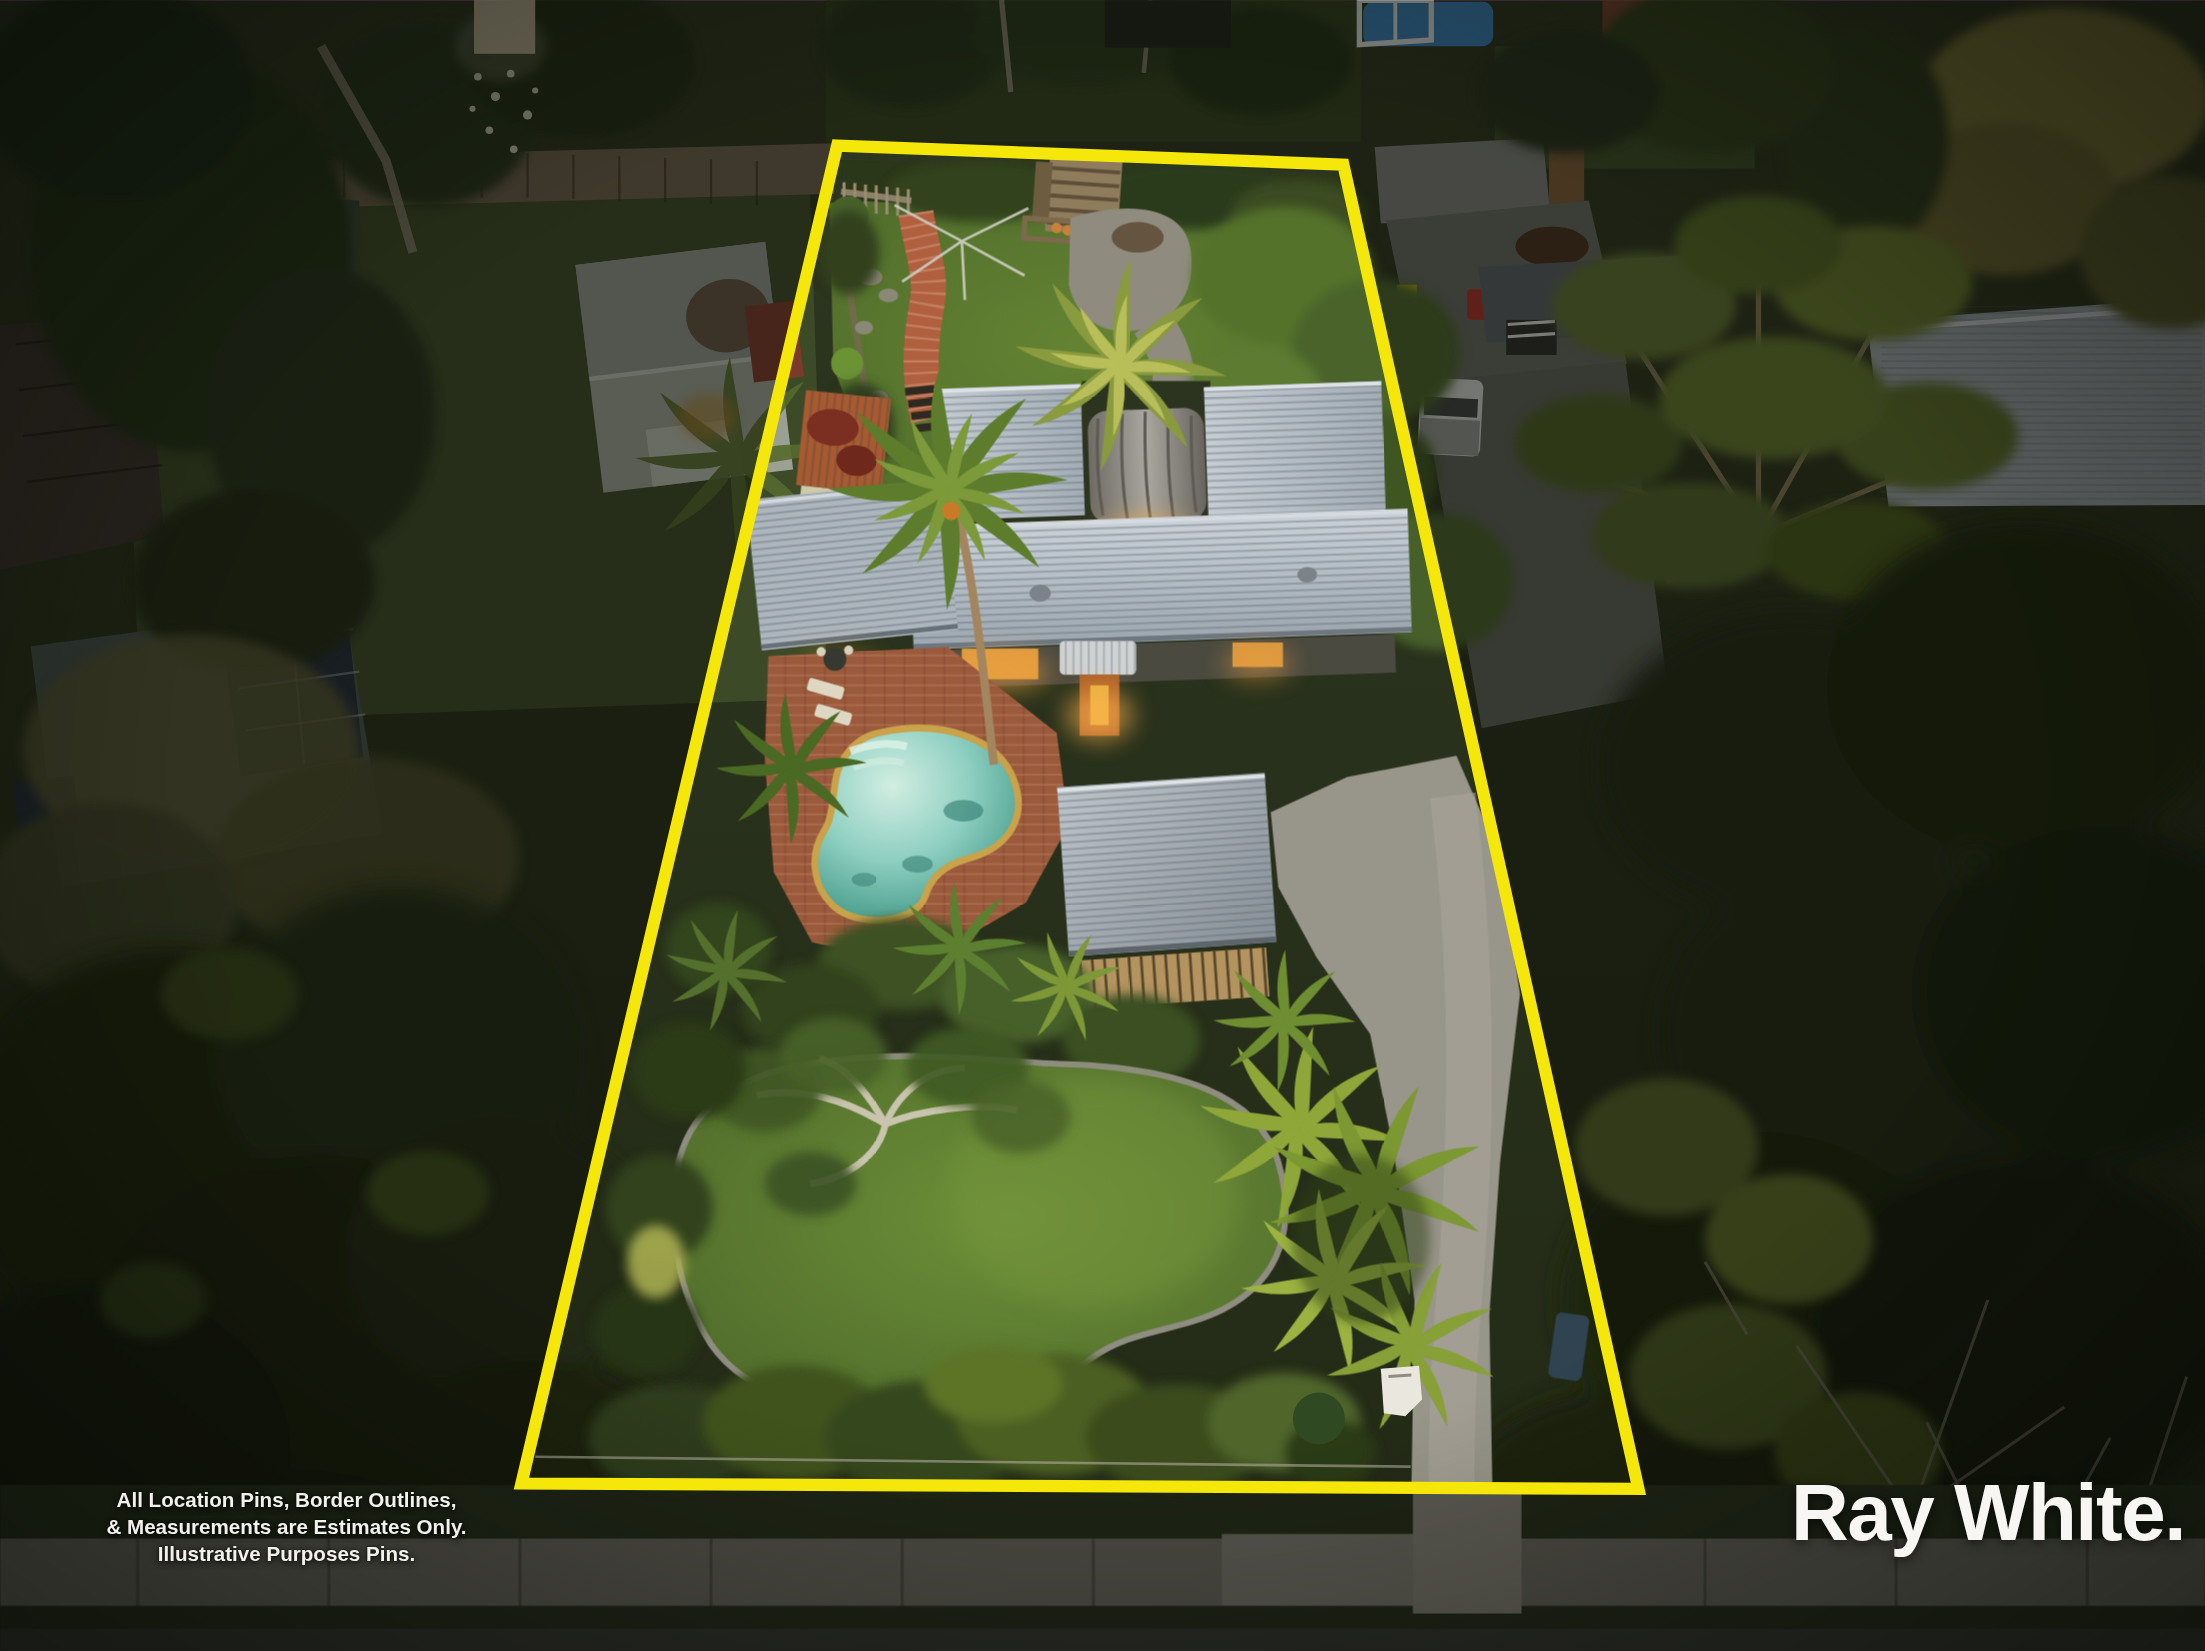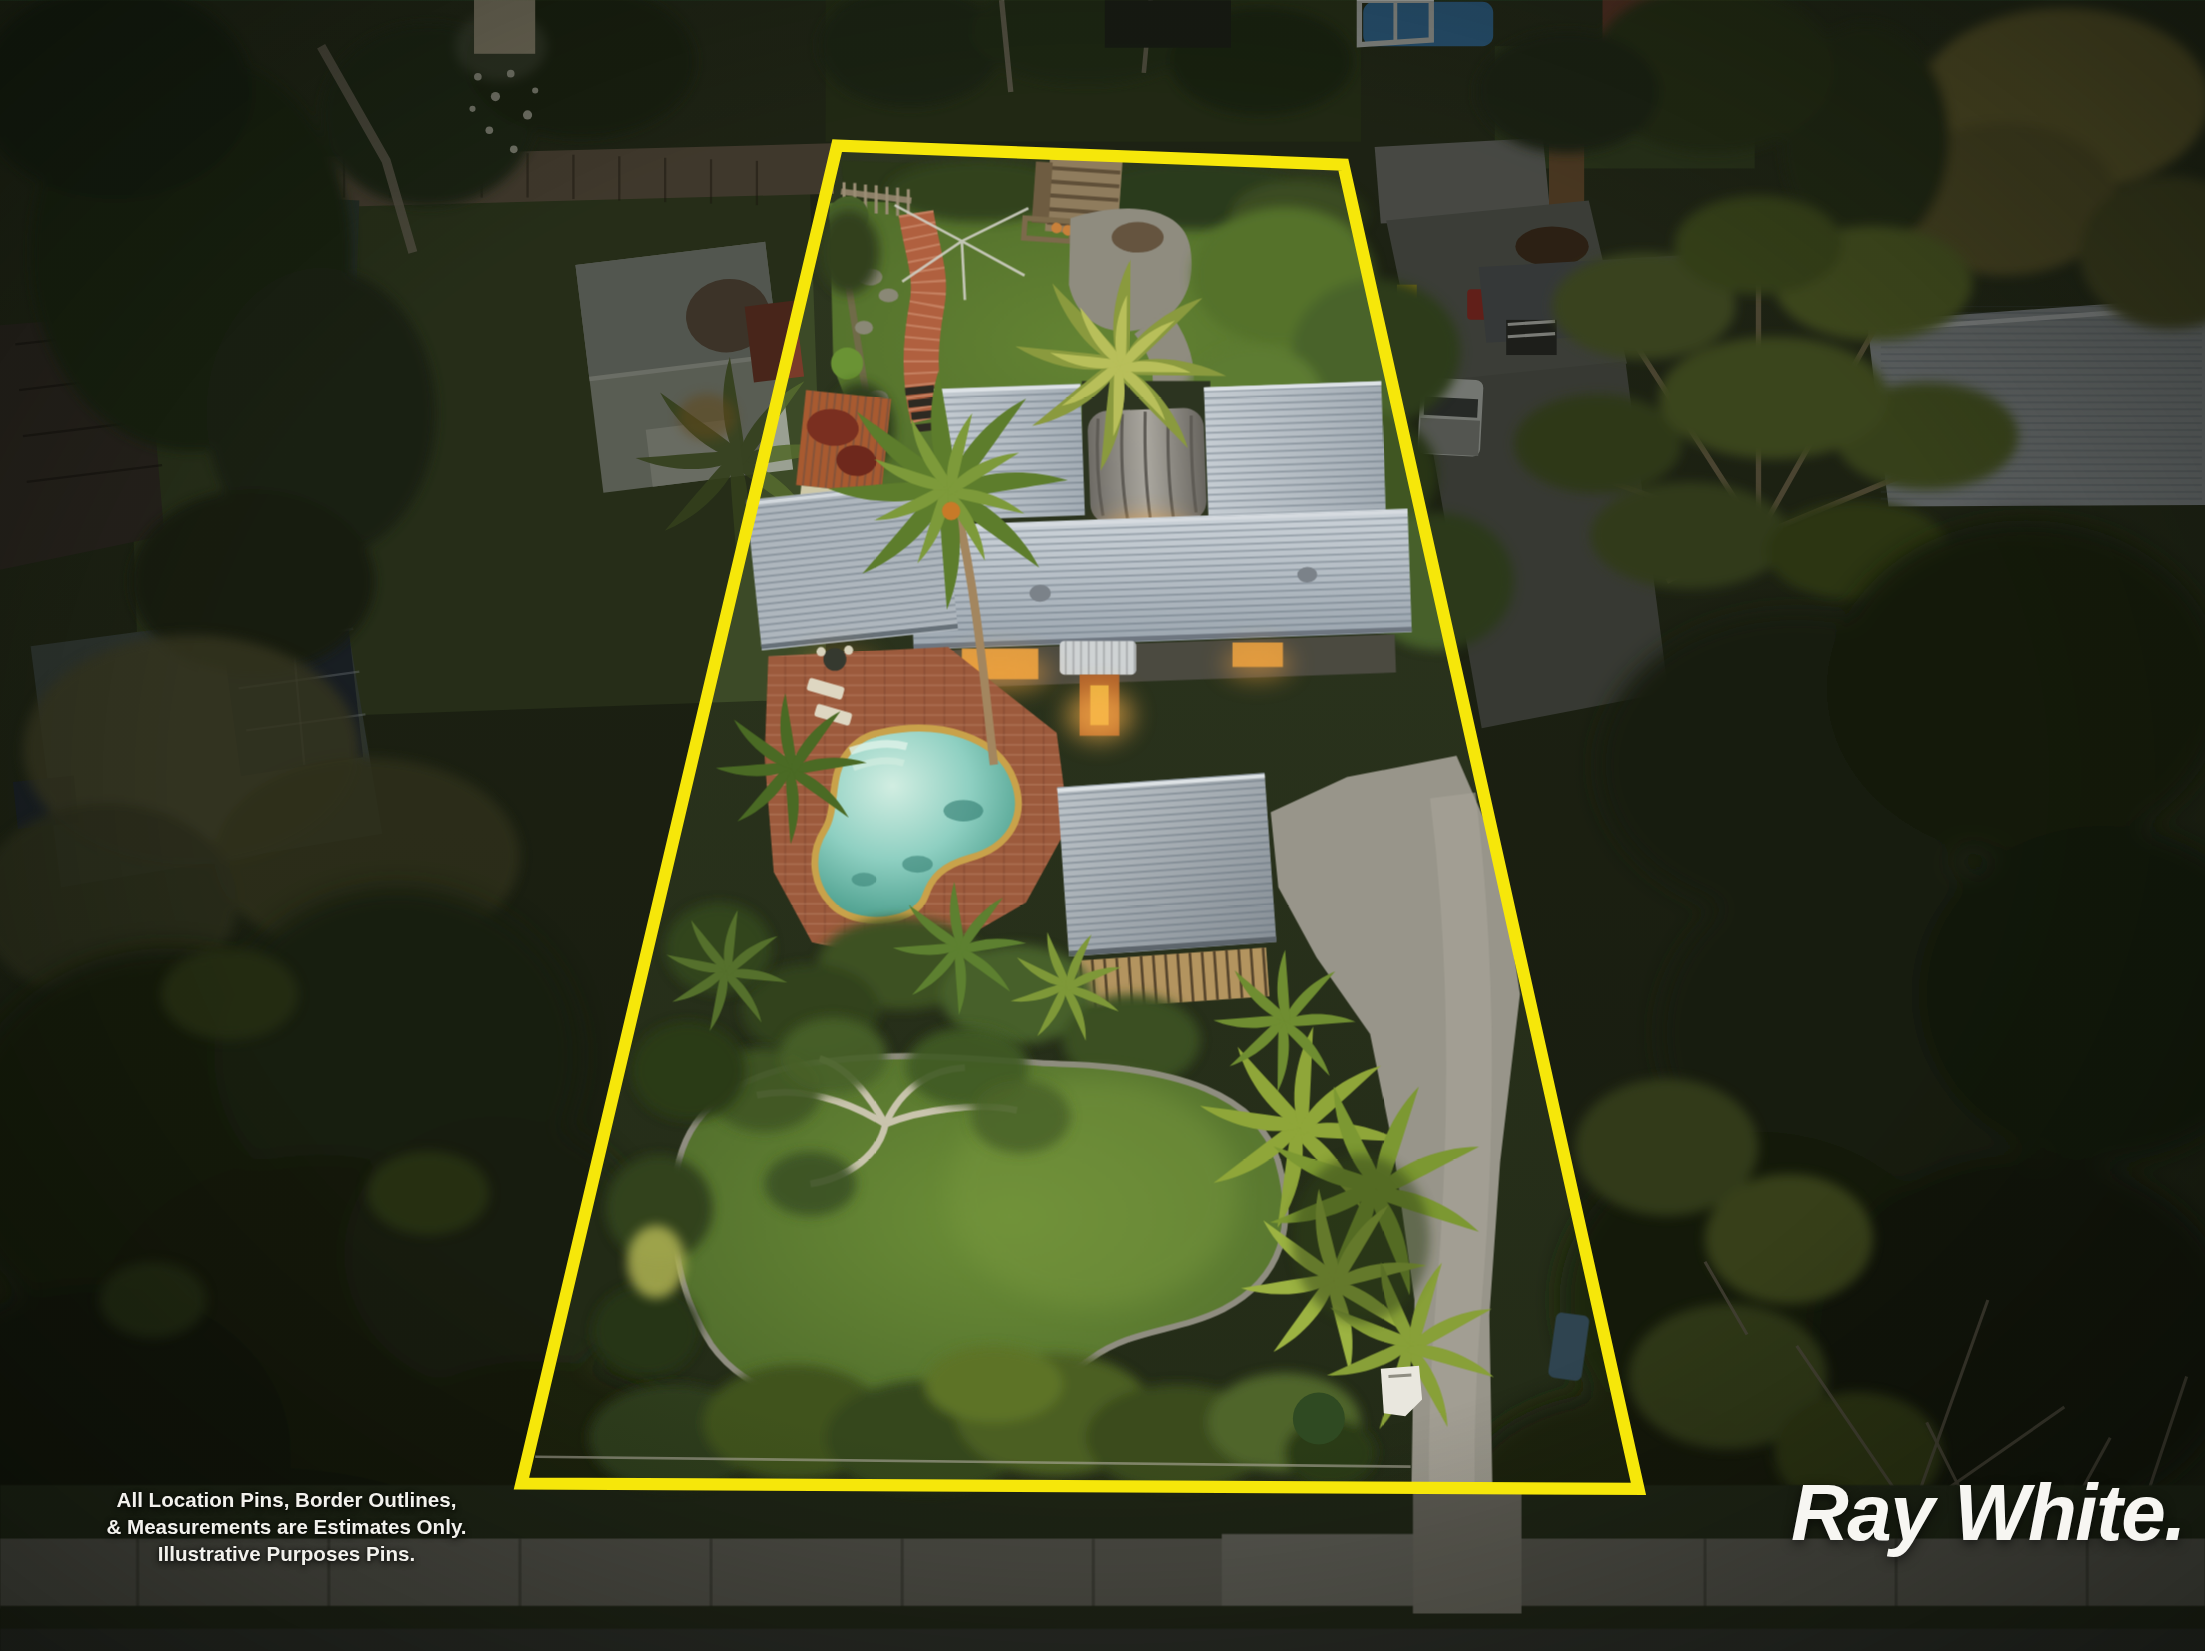--- a/index.html
+++ b/index.html
@@ -1,28 +1,28 @@
 <!DOCTYPE html>
 <html style="font-size:12.2px"><head>
 <meta charset="utf-8">
 <style>
   html,body{margin:0;padding:0;background:#101309;}
   .stage{
     position:relative;width:2205px;height:1652px;overflow:hidden;
-    font-family:"Liberation Sans", sans-serif;background:#14532d;
+    font-family:"Liberation Sans", sans-serif;background:#d946ef;
   }
   .stage svg{position:absolute;left:0;top:0;}
   .disclaimer{
     position:absolute;left:83px;top:1486px;width:407px;
     text-align:center;color:#f2f1ec;font-weight:bold;font-size:20.6px;line-height:27px;
     text-shadow:0 1.5px 6.9px rgba(0,0,0,.85), 0 0 2.3px rgba(0,0,0,.6);
   }
   .brand{
     position:absolute;left:1791px;top:1467px;width:398px;
-    color:#f7f6f2;font-weight:bold;font-style:italic;font-size:80px;letter-spacing:-1.5px;
+    color:#f7f6f2;font-weight:bold;font-size:80px;letter-spacing:-1.5px;
     text-shadow:0 3.1px 12.2px rgba(0,0,0,.6);
     white-space:nowrap;
   }
 </style>
 </head>
 <body>
 
 <div class="stage">
 
 <svg width="2205" height="1652" viewBox="0 0 2884 2160">

